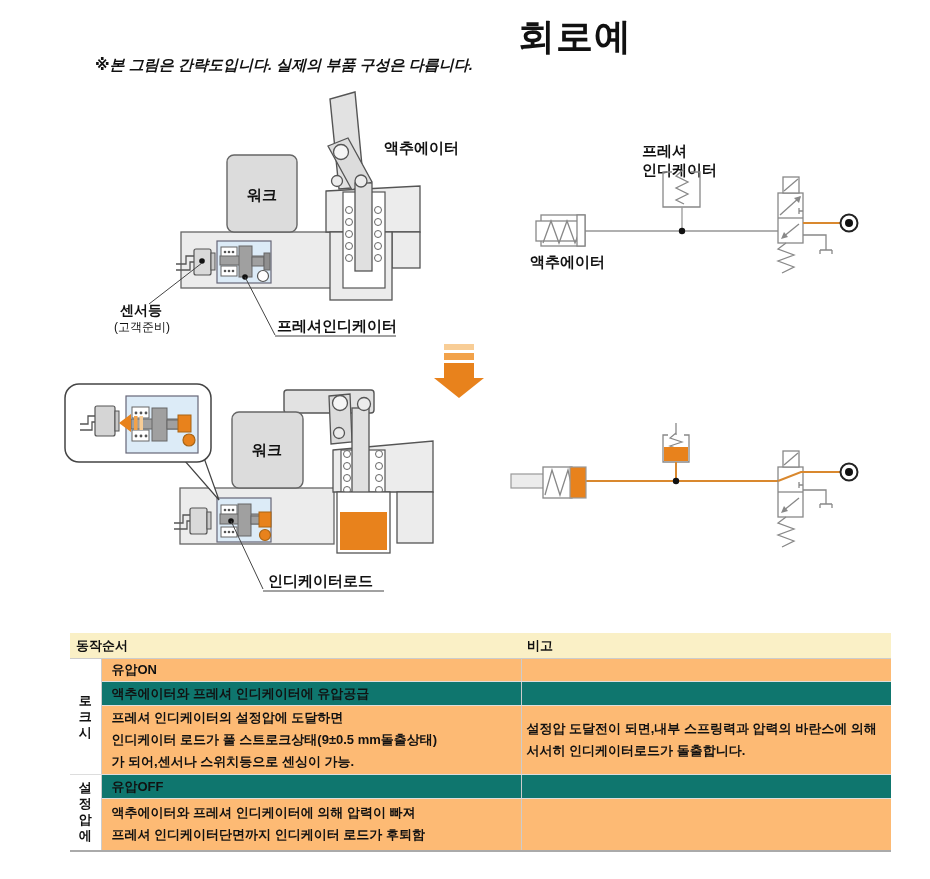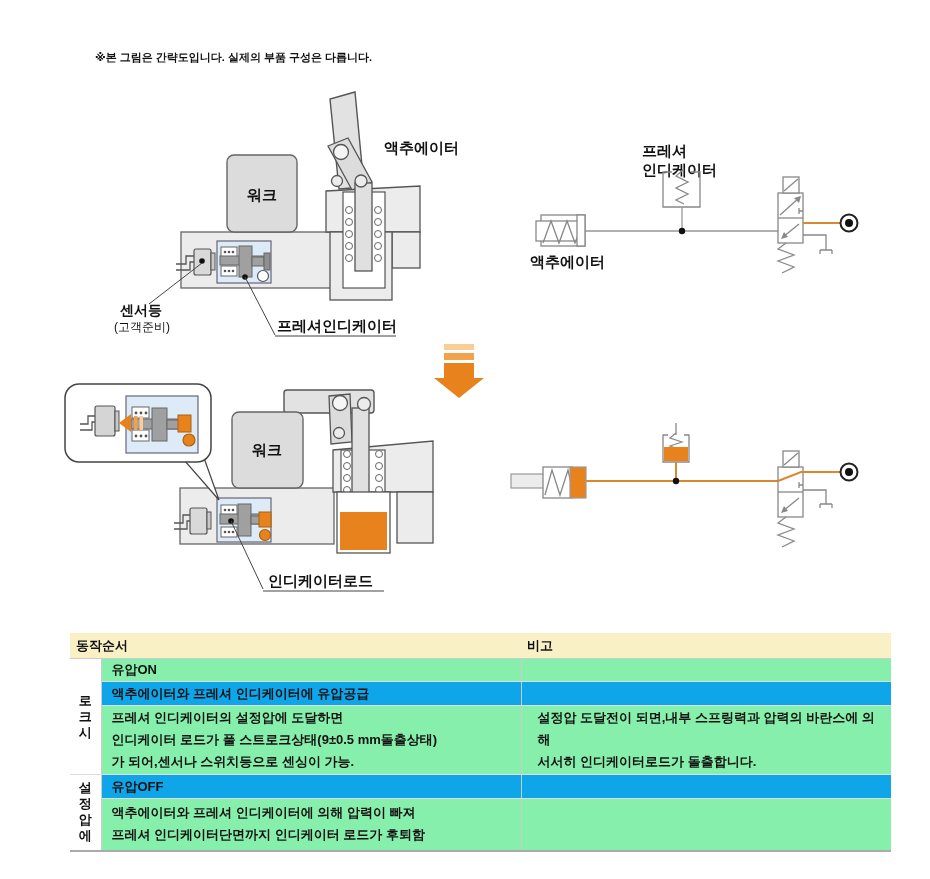--- a/index.html
+++ b/index.html
@@ -5,21 +5,21 @@
   html,body { margin:0; padding:0; background:#ffffff; }
   body {
     width:930px; height:879px; position:relative; overflow:hidden;
     font-family:"Liberation Sans","DejaVu Sans",sans-serif; color:#111;
   }
   .canvas { position:relative; width:930px; height:879px; background:#fff; }
 
   .title { position:absolute; font-size:37px; font-weight:bold; letter-spacing:1px; white-space:nowrap; }
   #title-image   { left:88px;  top:12px; }
   #title-circuit { left:518px; top:12px; }
-  .note { position:absolute; left:95px; top:50px; font-size:11px; font-weight:bold; white-space:nowrap; }
+  .note { position:absolute; left:95px; top:56px; font-size:15px; font-weight:bold; white-space:nowrap;font-style:italic; }
 
   svg { position:absolute; }
   #diagram-before  { left:85px;  top:90px;  }
   #transition-arrow{ left:433px; top:344px; }
   #diagram-after   { left:55px;  top:368px; }
   #circuit-before  { left:500px; top:130px; }
   #circuit-after   { left:500px; top:420px; }
 
   svg text { font-family:"Liberation Sans","DejaVu Sans",sans-serif; fill:#111; }
   .lbl  { font-size:15px; font-weight:bold; }
@@ -31,38 +31,39 @@
     position:absolute; left:70px; top:633px; width:821px;
     border-collapse:collapse; table-layout:fixed; font-size:13px; font-weight:bold;
     border-bottom:2px solid #aaaaaa;
   }
   .op-table th {
     background:#faf0c6; text-align:left; height:25px;
     padding:0 0 0 6px; border-bottom:1px solid #cccccc; font-size:13px;
   }
   .op-table td {
     border-bottom:1px solid #dddddd; vertical-align:middle;
-    padding:0 8px 0 10px; background:#86efac;
-  }
-  .op-table tr.shade td { background:#0ea5e9; }
+    padding:0 8px 0 10px; background:#fdba74;
+  }
+  .op-table tr.shade td { background:#0f766e; }
   .op-table td.vlabel {
     padding:0; text-align:center; border-right:1px solid #cccccc; background:#fff !important;text-decoration:underline;
   }
   .op-table td.vlabel span {
     display:inline-block; width:14px; word-break:break-all; line-height:16px; text-align:center;
   }
   .op-table td.seq { border-right:1px solid #cccccc; }
   .op-table td.multiline { white-space:pre-line; line-height:22px; padding-top:1px; padding-bottom:1px; }
 </style>
 </head>
 <body>
 
 <div class="canvas">
 
   <div class="note">※본 그림은 간략도입니다. 실제의 부품 구성은 다릅니다.</div>
+  <div class="title" id="title-circuit">회로예</div>
 
   <svg id="diagram-before" width="400" height="260" viewBox="85 90 400 260">
 
     <g>
       <rect x="181" y="232" width="152" height="56" fill="#ececec" stroke="#666" stroke-width="1.3"></rect>
     </g>
 
     <g>
       <polygon points="339,189 330,99 355,92 364,187" fill="#e2e2e2" stroke="#555" stroke-width="1.4"></polygon>
       <polygon points="328,146 348,138 372,182 352,190" fill="#dcdcdc" stroke="#555" stroke-width="1.3"></polygon>
@@ -337,21 +338,21 @@
         <td></td>
       </tr>
       <tr class="shade" style="height:24px">
         <td class="seq">액추에이터와 프레셔 인디케이터에 유압공급</td>
         <td></td>
       </tr>
       <tr style="height:67px">
         <td class="seq multiline">프레셔 인디케이터의 설정압에 도달하면
 인디케이터 로드가 풀 스트로크상태(9±0.5 mm돌출상태)
 가 되어,센서나 스위치등으로 센싱이 가능.</td>
-        <td class="multiline" style="padding-left:16px">설정압 도달전이 되면,내부 스프링력과 압력의 바란스에 의해
+        <td class="multiline" style="padding-left:5px">설정압 도달전이 되면,내부 스프링력과 압력의 바란스에 의해
 서서히 인디케이터로드가 돌출합니다.</td>
       </tr>
       <tr class="shade" style="height:24px">
         <td class="vlabel" rowspan="2"><span>설정압에</span></td>
         <td class="seq">유압OFF</td>
         <td></td>
       </tr>
       <tr style="height:52px">
         <td class="seq multiline">액추에이터와 프레셔 인디케이터에 의해 압력이 빠져
 프레셔 인디케이터단면까지 인디케이터 로드가 후퇴함</td>

